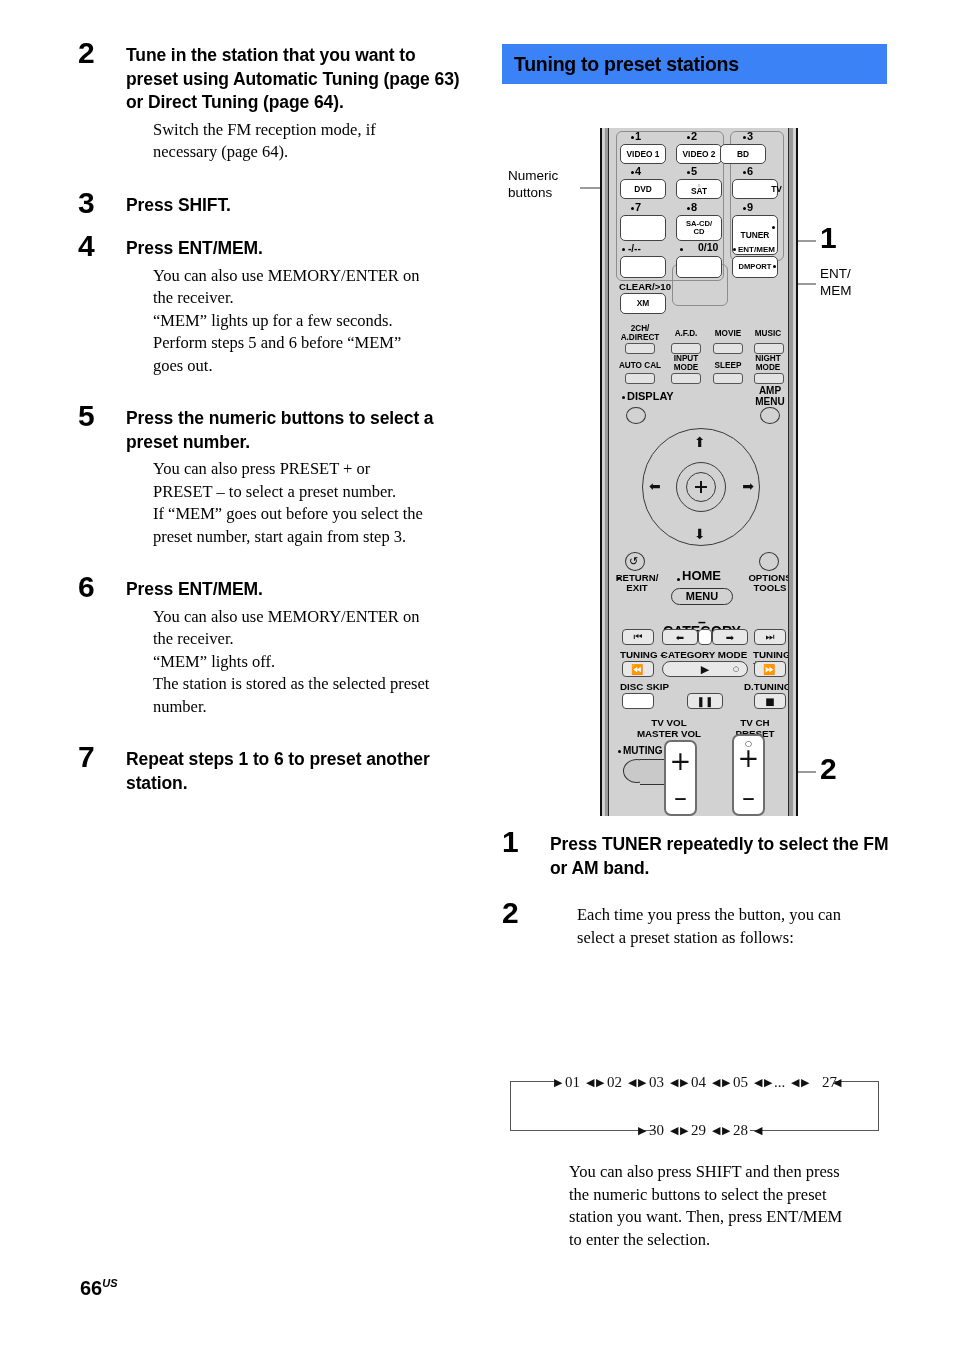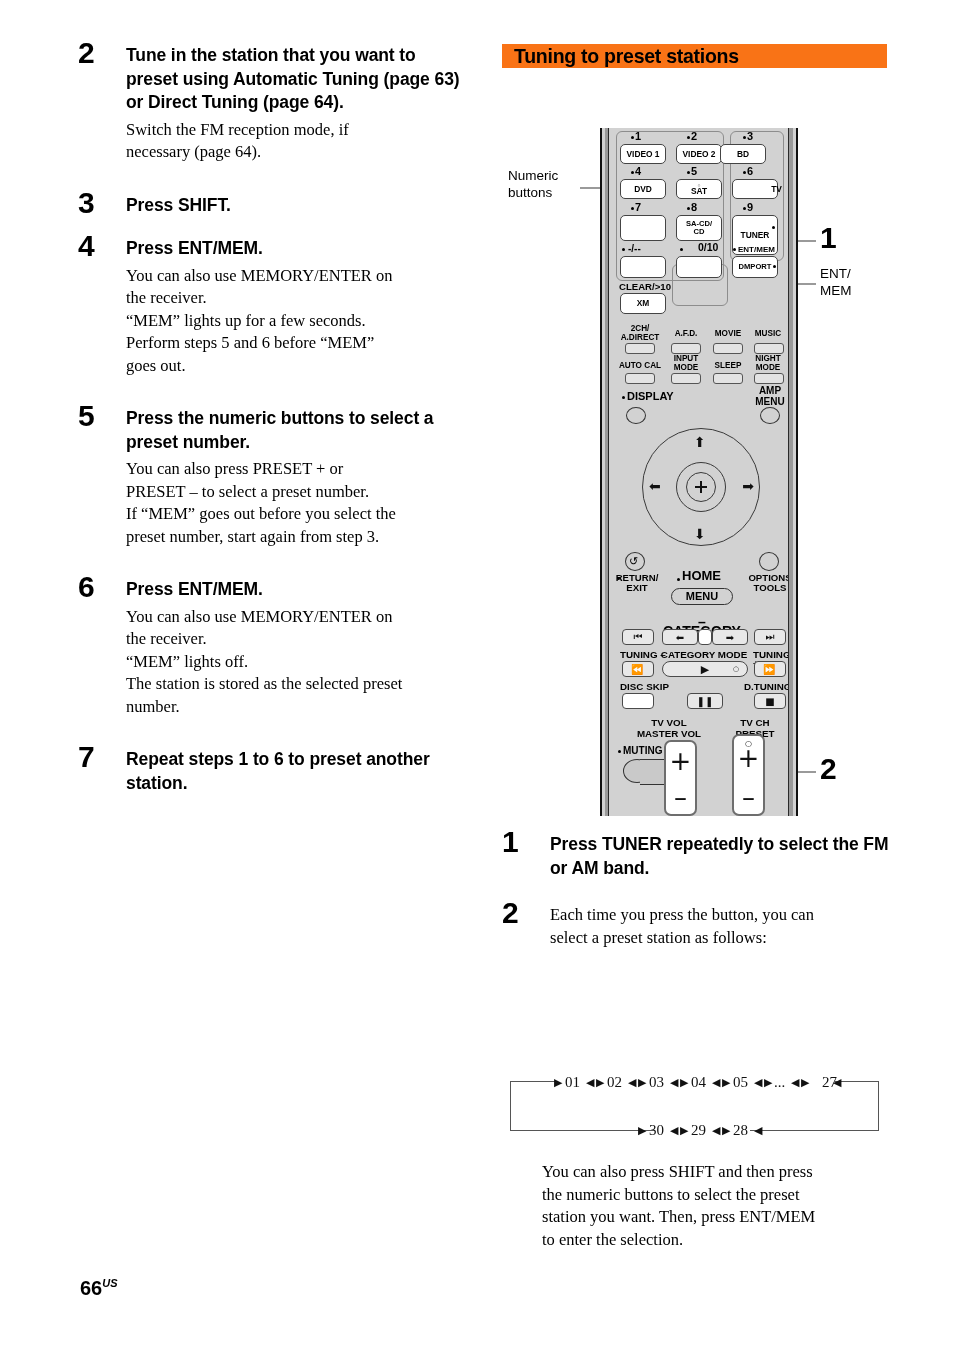--- a/index.html
+++ b/index.html
@@ -26,28 +26,28 @@
   .step-title{
     font-family:"Liberation Sans", sans-serif;
     font-weight:bold;font-size:17.5px;line-height:23.5px;
     letter-spacing:-0.1px;
   }
   .step-body{
     font-family:"Liberation Serif", serif;
     font-size:16.5px;line-height:22.5px;
     margin-top:4px;
   }
-  .step-body div{white-space:nowrap;}
+  .step-body div{white-space:nowrap;margin-left:27px;}
   .gap-lg{height:26px;}
   .gap-md{height:16px;}
 
   
   .sec-head{
-    background:#f97316;
-    height:24px;
+    background:#3b82f6;
+    height:40px;
     display:flex;align-items:center;
     padding-left:12px;
     width:385px;
     box-sizing:border-box;
   }
   .sec-head span{
     font-family:"Liberation Sans", sans-serif;
     font-weight:bold;font-size:21px;
     letter-spacing:-0.3px;
     transform:scaleX(0.93);transform-origin:left center;

